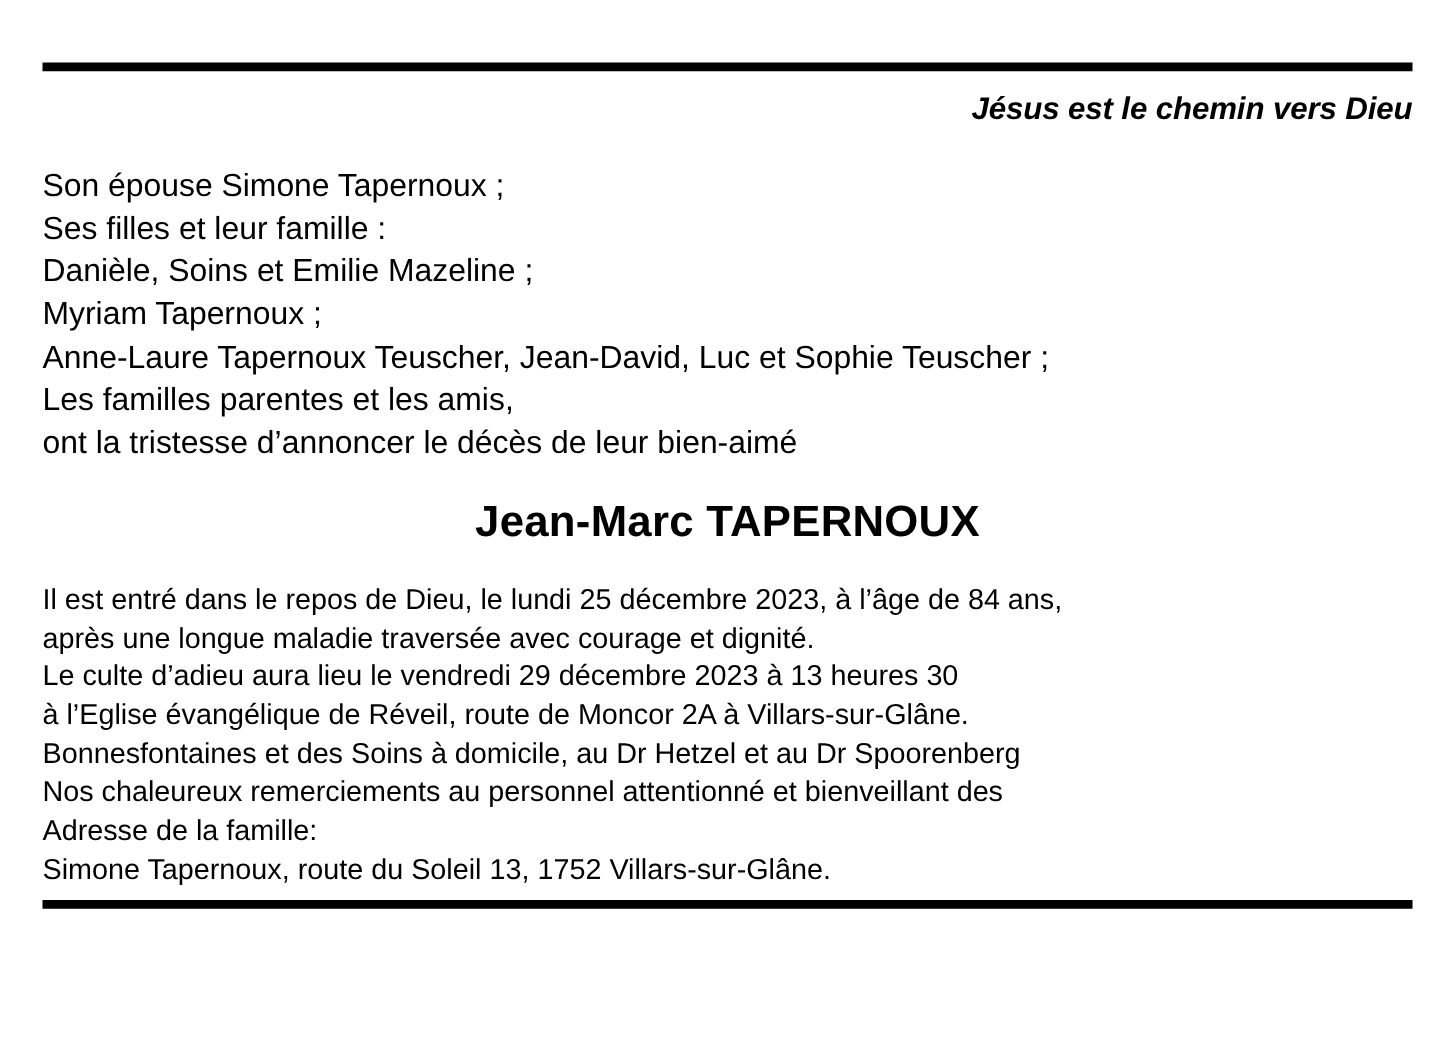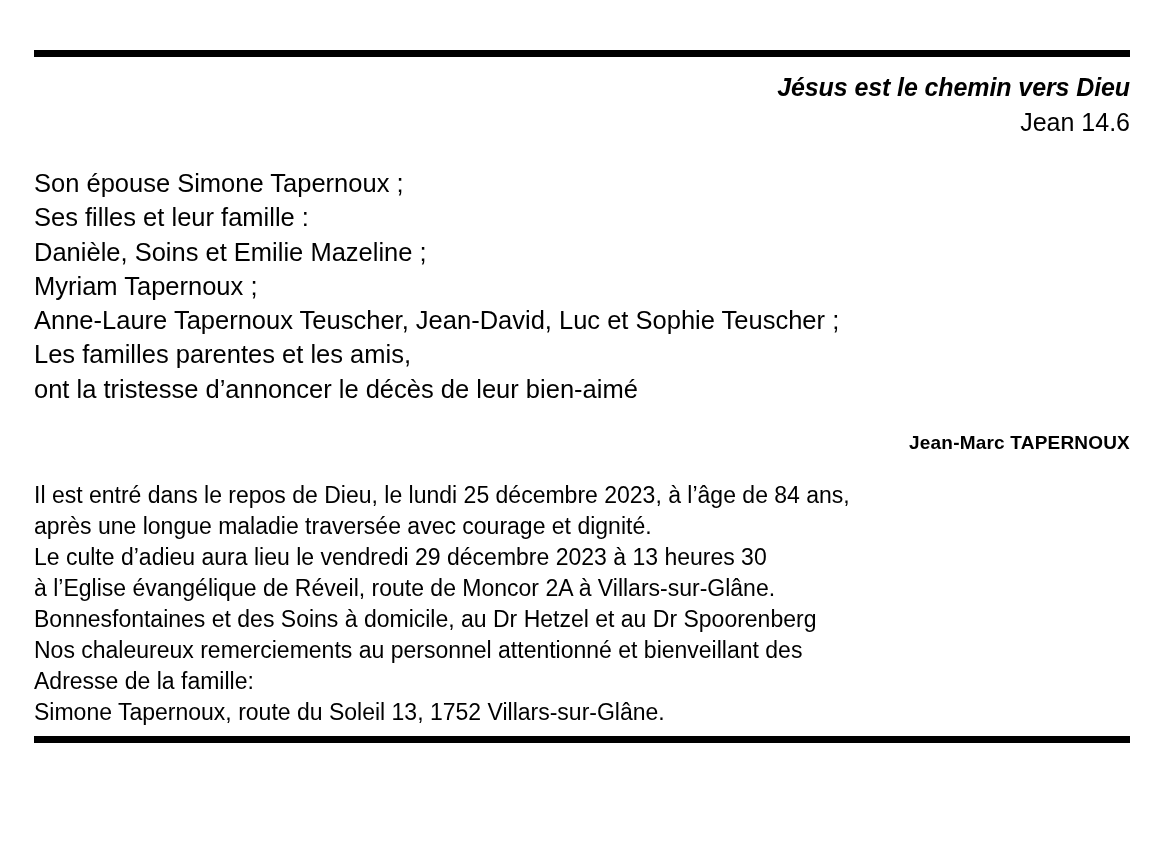--- a/index.html
+++ b/index.html
@@ -47,43 +47,42 @@
   }
   .family {
     margin: 28px 34px 0 34px;
     font-size: 25.5px;
     line-height: 1.345;
   }
   .family .line { white-space: nowrap; }
   .family b { font-weight: normal; }
   .deceased {
     margin: 26px 34px 0 34px;
-    text-align: right;
+    text-align: center;
     font-weight: bold;
-    font-size: 19px;
+    font-size: 35px;
     letter-spacing: 0.2px;
   }
   .body-text {
     margin: 26px 34px 0 34px;
     font-size: 23px;
     line-height: 1.345;
   }
   .body-text .line { white-space: nowrap; }
   .body-text b { font-weight: normal; }
 </style>
 </head>
 <body>
 
 <div class="notice">
 
   <div class="rule rule-top"></div>
 
   <div class="epigraph">
     <span class="verse">Jésus est le chemin vers Dieu</span>
-    <span class="ref">Jean 14.6</span>
   </div>
 
   <div class="family" id="family-block">
       <div class="line"><span>Son épouse Simone </span><b>Tapernoux</b><span> ;</span></div>
       <div class="line"><span>Ses filles et leur famille :</span></div>
       <div class="line"><span>Danièle, Soins et Emilie </span><b>Mazeline</b><span> ;</span></div>
       <div class="line"><span>Myriam </span><b>Tapernoux</b><span> ;</span></div>
       <div class="line"><span>Anne-Laure </span><b>Tapernoux Teuscher</b><span>, Jean-David, Luc et Sophie </span><b>Teuscher</b><span> ;</span></div>
       <div class="line"><span>Les familles parentes et les amis,</span></div>
       <div class="line"><span>ont la tristesse d’annoncer le décès de leur bien-aimé</span></div>

